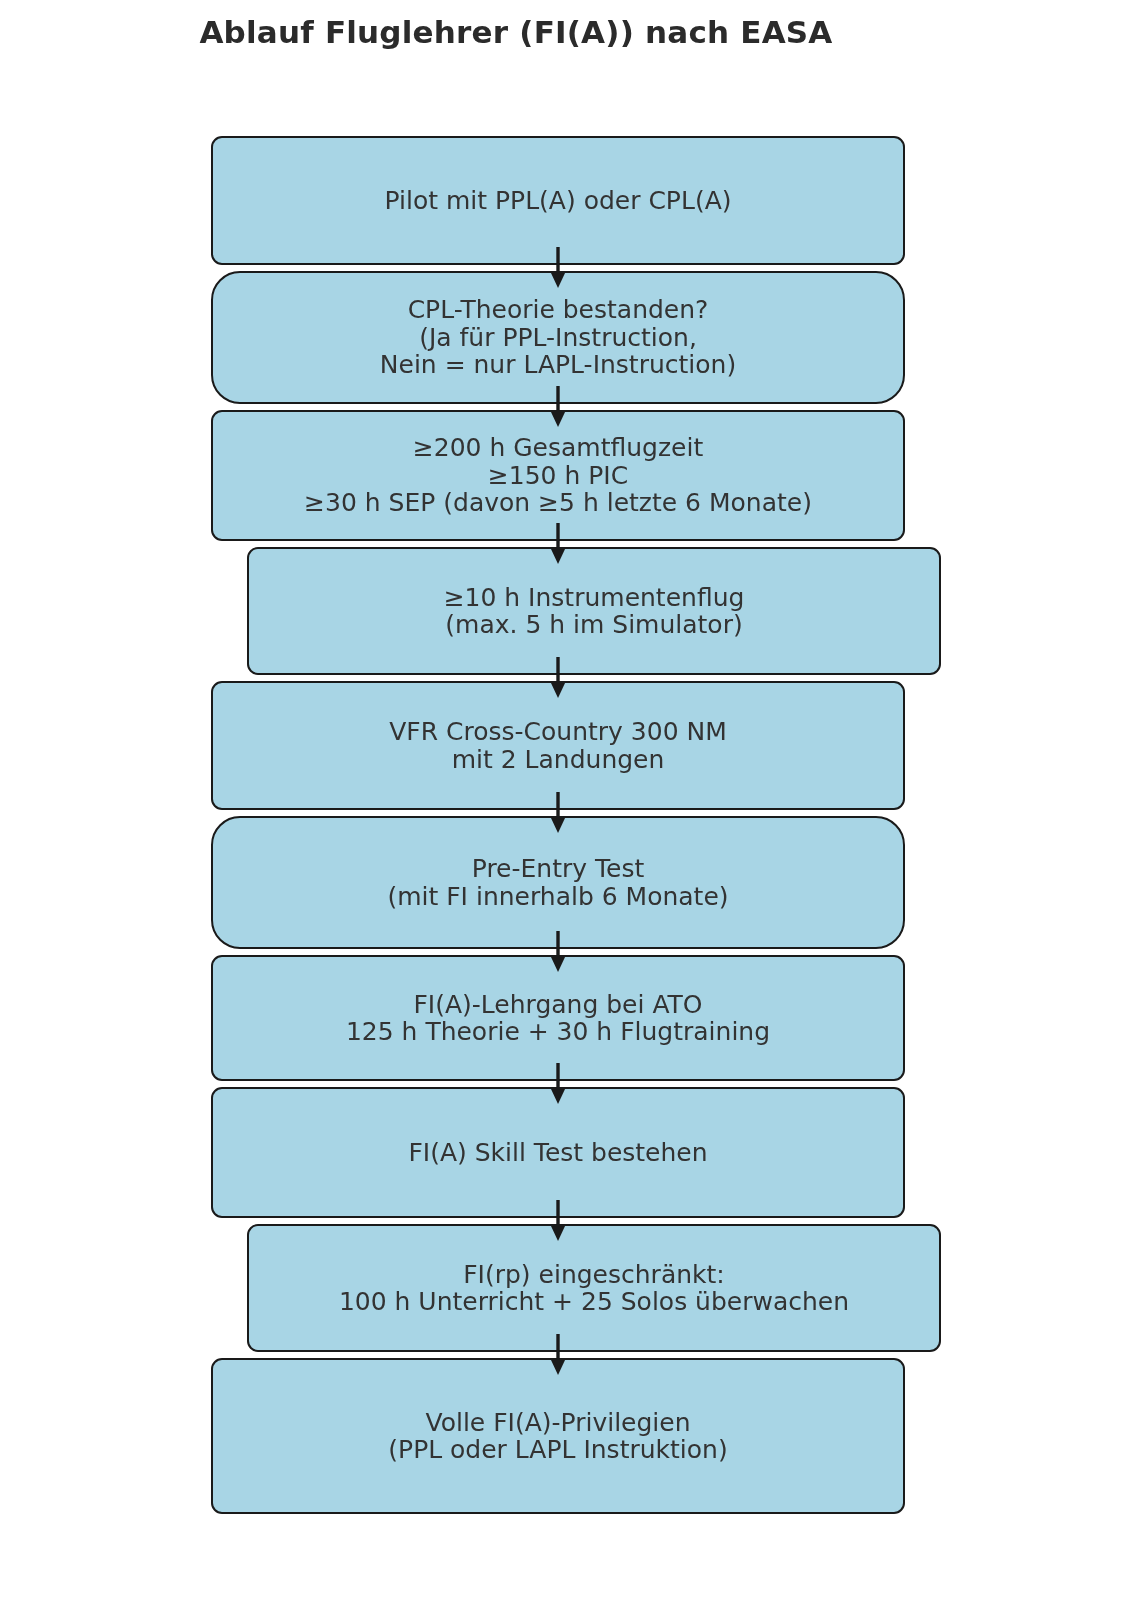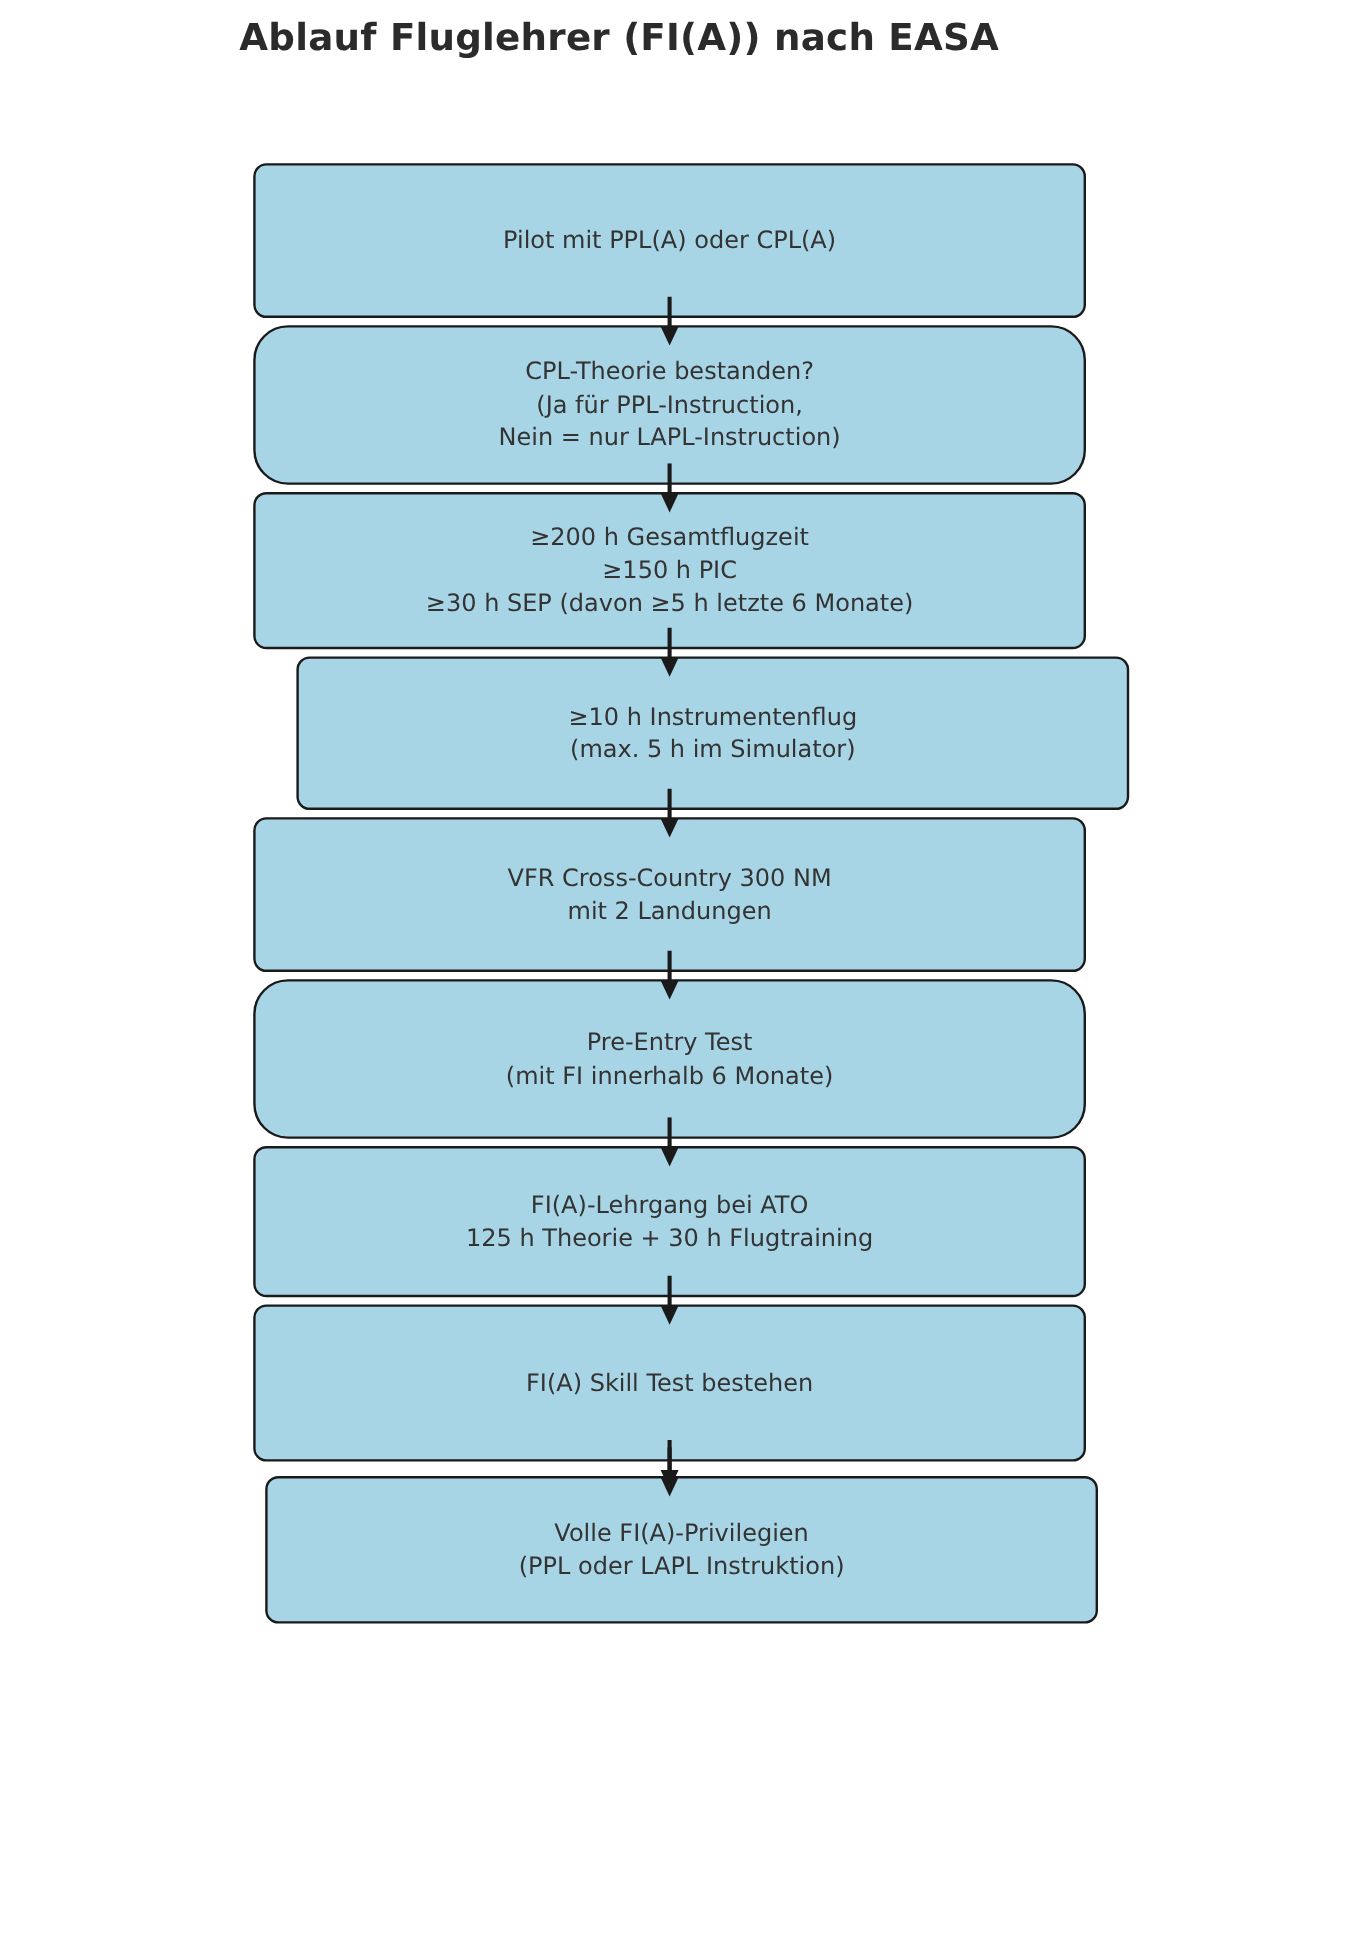--- a/index.html
+++ b/index.html
@@ -41,33 +41,33 @@
     box-sizing: border-box;
     width: 694px;
     background: #a8d5e5;
     border: 2.6px solid #1a1a1a;
     border-radius: 11px;
     display: flex;
     align-items: center;
     justify-content: center;
     text-align: center;
     color: #333333;
-    font-size: 20px;
+    font-size: 25px;
     line-height: 27.5px;
     white-space: pre-line;
     z-index: 1;
   }
 
   
   .h129 { height: 129px; }
   .h133 { height: 133px; border-radius: 29px; }
   .h131 { height: 131px; }
   .h128 { height: 128px; margin-left: 36px; }
   .h126 { height: 126px; }
-  .h135 { height: 123px; margin-left: 10px; }
+  .h135 { height: 156px; }
 
   .gap {
     position: relative;
     height: 6px;
     width: 694px;
   }
 
   
   .arrow {
     position: absolute;
@@ -176,20 +176,24 @@
     <span>FI(A) Skill Test bestehen</span>
   </div>
 
   <div class="gap">
     <svg class="arrow" viewBox="0 0 18 42" xmlns="http://www.w3.org/2000/svg">
       <line x1="9" y1="0" x2="9" y2="30" stroke="#1a1a1a" stroke-width="3.4"></line>
       <polygon points="9,41 1.5,25 16.5,25" fill="#1a1a1a"></polygon>
     </svg>
   </div>
 
+  <div class="node h128">
+    <span>FI(rp) eingeschränkt:
+100 h Unterricht + 25 Solos überwachen</span>
+  </div>
 
   <div class="gap">
     <svg class="arrow" viewBox="0 0 18 42" xmlns="http://www.w3.org/2000/svg">
       <line x1="9" y1="0" x2="9" y2="30" stroke="#1a1a1a" stroke-width="3.4"></line>
       <polygon points="9,41 1.5,25 16.5,25" fill="#1a1a1a"></polygon>
     </svg>
   </div>
 
   <div class="node h135">
     <span>Volle FI(A)-Privilegien

